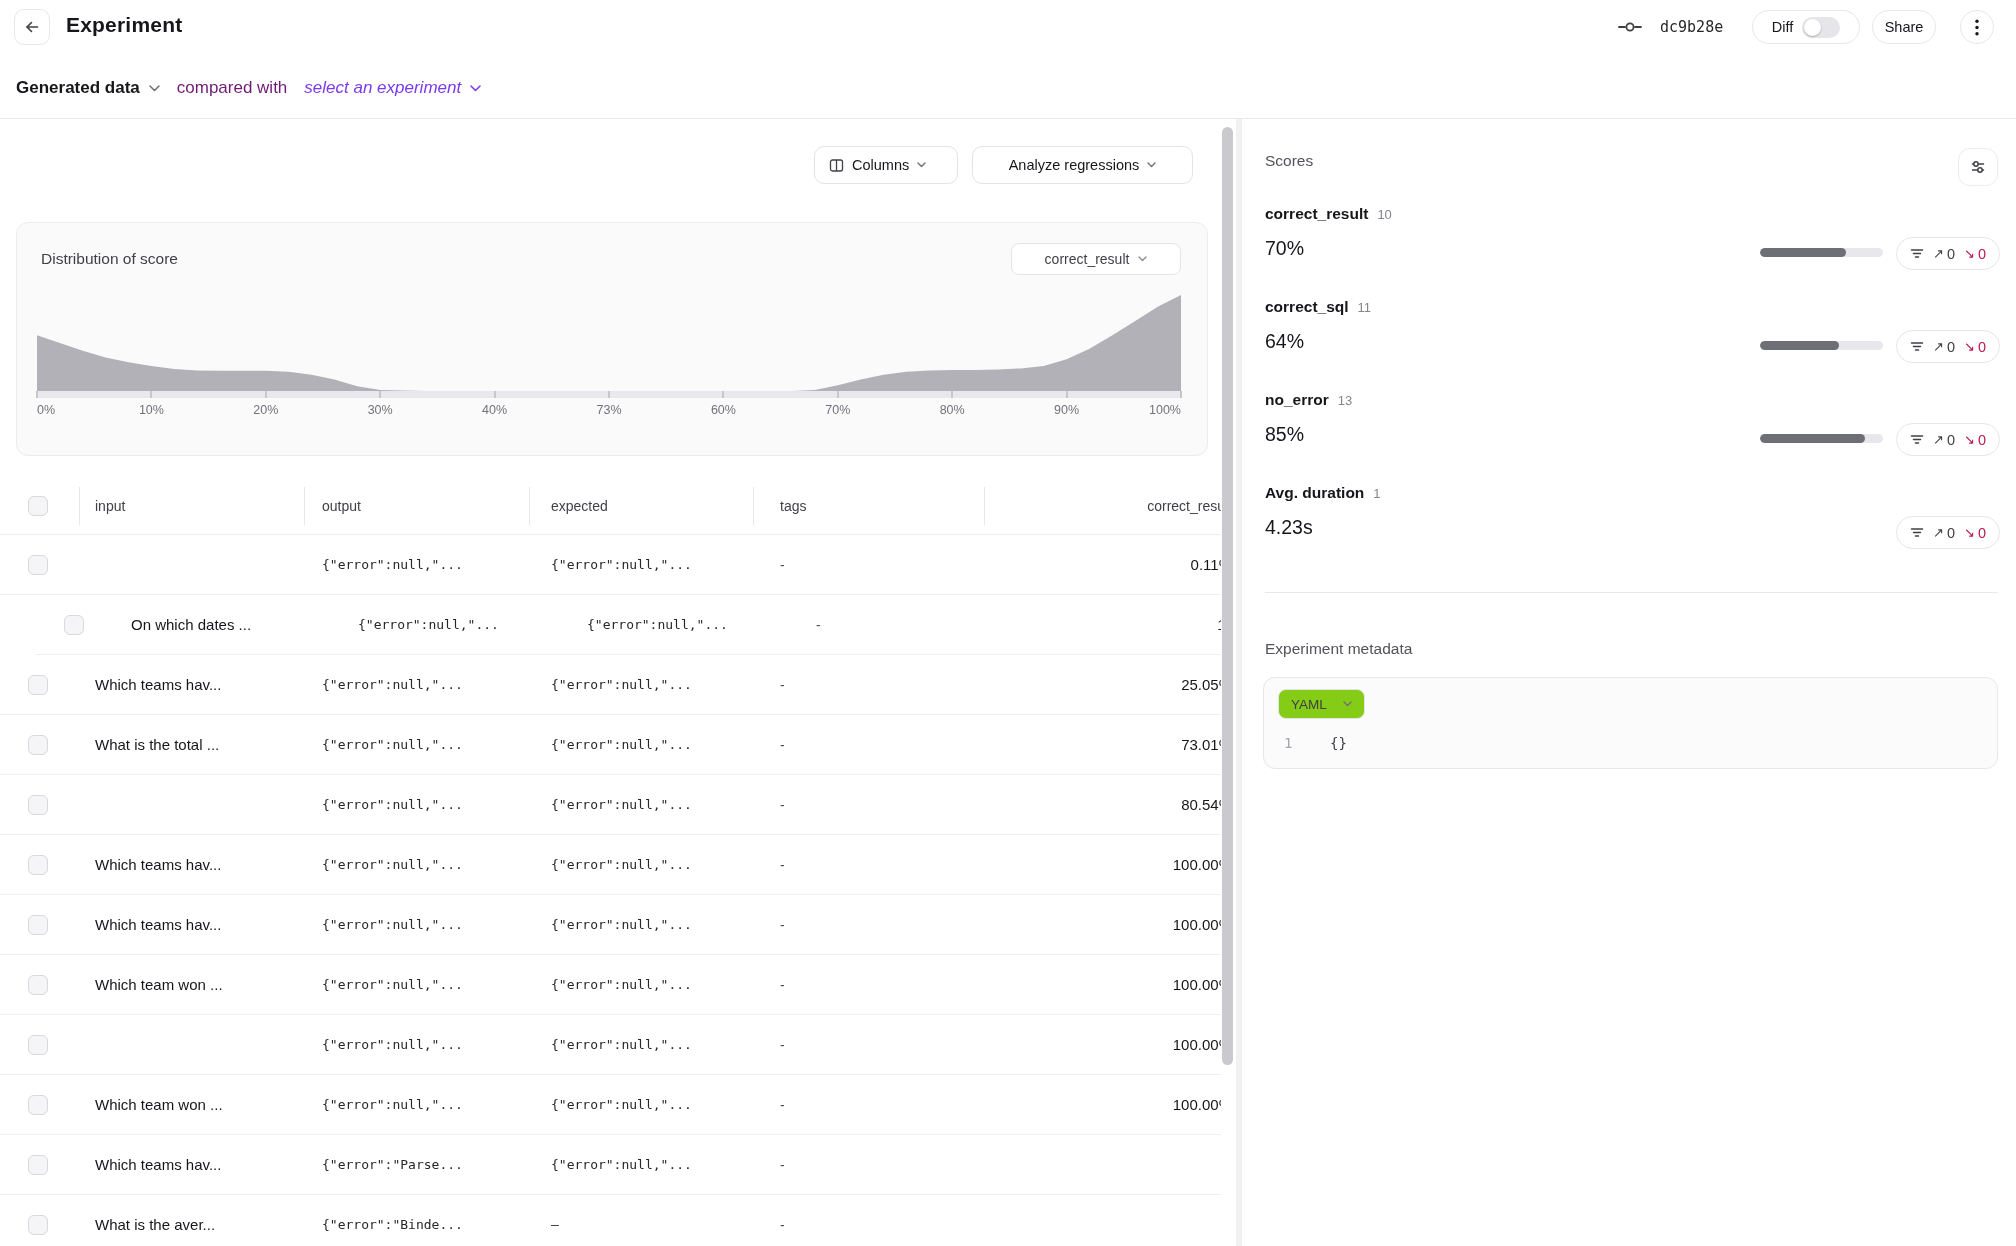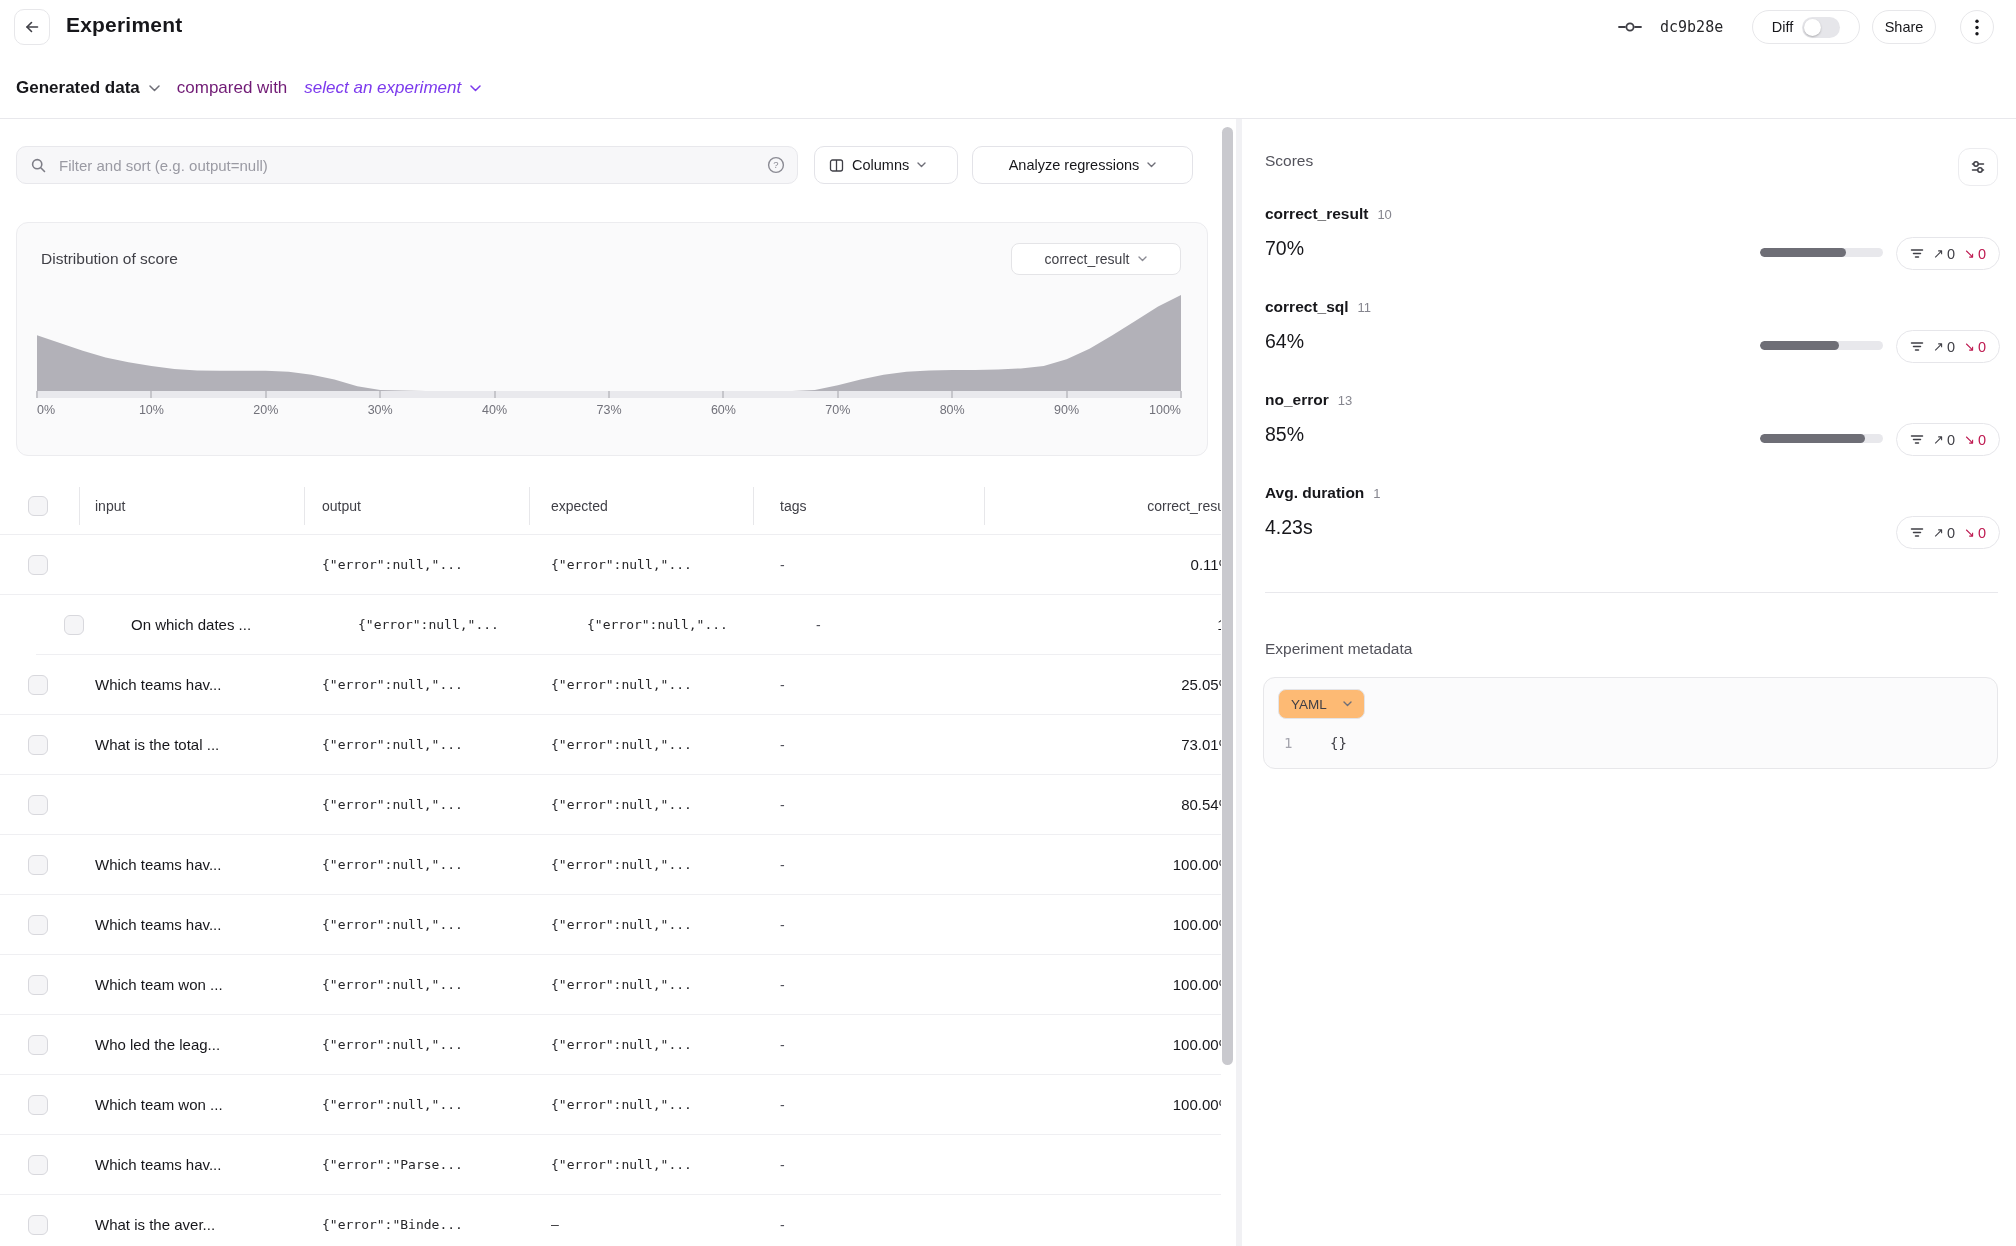--- a/index.html
+++ b/index.html
@@ -100,21 +100,21 @@
   .pg-seg { display:flex; align-items:center; gap:3px; font-size:14.5px; cursor:pointer; }
   .pg-up { color:#3f3f46; }
   .pg-down { color:#be1950; }
   .pg-arrow { font-size:13px; }
   .pg-filter { cursor:pointer; display:flex; align-items:center; }
 
   .panel-divider { position:absolute; left:22px; top:473px; width:733px; height:1px; background:#e8e8ec; }
   .meta-title { position:absolute; left:22px; top:521px; font-size:15.5px; color:#52525b; }
   .meta-card { position:absolute; left:20px; top:558px; width:735px; height:92px; background:#fbfbfc;
     border:1px solid #e7e7ea; border-radius:12px; }
-  .yaml-chip { position:absolute; left:14px; top:11px; height:30px; padding:0 12px; background:#fdba74;
+  .yaml-chip { position:absolute; left:14px; top:11px; height:30px; padding:0 12px; background:#84cc16;
     border:1px solid #e4e4e7; border-radius:8px; display:flex; align-items:center; gap:16px; font-size:13.5px;
     color:#3f3f46; cursor:pointer; }
   .code-line-no { position:absolute; left:20px; top:57px; font-size:14px; color:#a5a5ae; }
   .code-content { position:absolute; left:66px; top:57px; font-size:14px; color:#3f3f46; }
 </style>
 </head>
 <body>
 
 <div class="abs back-btn">
   <span>
@@ -172,35 +172,20 @@
       <svg width="11" height="7" viewBox="0 0 11 7" fill="none" stroke="#7c3aed" stroke-width="1.5" stroke-linecap="round" stroke-linejoin="round">
           <polyline points="1,1 5.5,5.5 10,1"></polyline>
         </svg>
     </span>
   </span>
 </div>
 <div class="abs hdr-divider"></div>
 
 <div class="abs left-pane">
 
-  <div class="abs filter-input-wrap">
-    <span class="search-ic">
-      <svg width="17" height="17" viewBox="0 0 17 17" fill="none" stroke="#7d7d86" stroke-width="1.6" stroke-linecap="round">
-        <circle cx="7.2" cy="7.2" r="4.6"></circle>
-          <line x1="10.8" y1="10.8" x2="14.5" y2="14.5"></line>
-      </svg>
-    </span>
-    <input class="filter-input" type="text" placeholder="Filter and sort (e.g. output=null)" style="">
-    <span class="help-ic">
-      <svg width="18" height="18" viewBox="0 0 18 18" fill="none">
-          <circle cx="9" cy="9" r="7.4" stroke="#8b8b94" stroke-width="1.4"></circle>
-          <text x="9" y="12.4" text-anchor="middle" font-size="9.5" fill="#8b8b94" font-family="Liberation Sans, sans-serif">?</text>
-        </svg>
-    </span>
-  </div>
 
   <div class="abs tool-btn columns-btn">
     <span>
       <svg width="15" height="15" viewBox="0 0 15 15" fill="none" stroke="#3f3f46" stroke-width="1.3">
         <rect x="1.5" y="2" width="12" height="11" rx="2"></rect>
           <line x1="7.5" y1="2" x2="7.5" y2="13"></line>
       </svg>
     </span>
     <span>Columns</span>
     <span>
@@ -360,21 +345,20 @@
     <div class="cell cell-output mono">{"error":null,"...</div>
     <div class="cell cell-expected mono">{"error":null,"...</div>
     <div class="cell cell-tags">-</div>
     <div class="cell cell-score">100.00%</div>
   </div>
 
   <div class="trow" style="top: 896px; position: absolute;">
     <div class="cell-check">
           <div class="checkbox"></div>
         </div>
-    <div class="cell cell-input">Who led the leag...</div>
     <div class="cell cell-output mono">{"error":null,"...</div>
     <div class="cell cell-expected mono">{"error":null,"...</div>
     <div class="cell cell-tags">-</div>
     <div class="cell cell-score">100.00%</div>
   </div>
 
   <div class="trow" style="top: 956px; position: absolute;">
     <div class="cell-check">
           <div class="checkbox"></div>
         </div>

